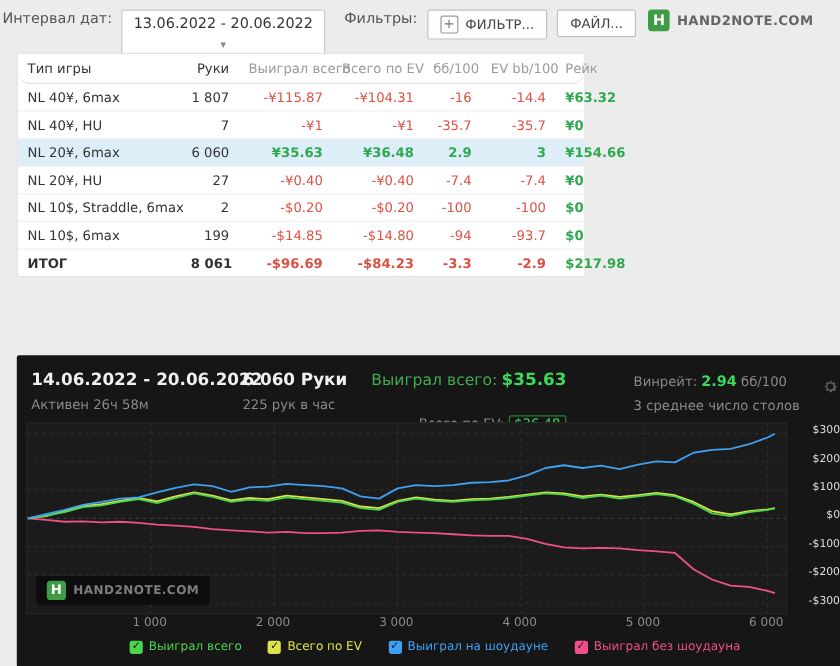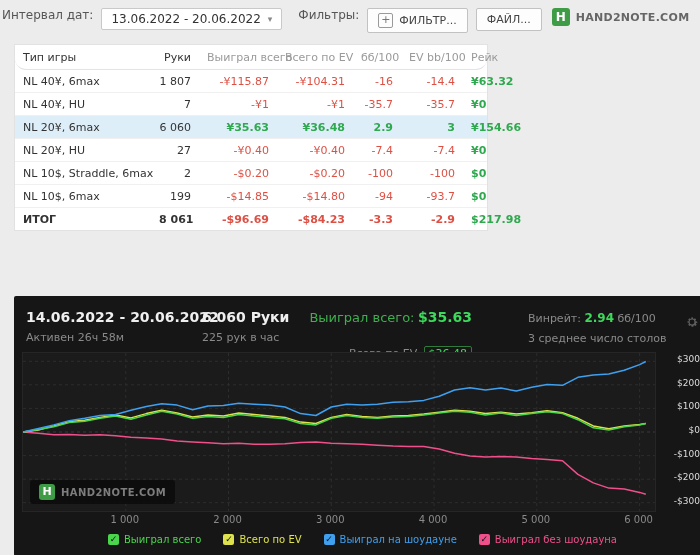--- a/index.html
+++ b/index.html
@@ -1,21 +1,21 @@
 <!DOCTYPE html>
 <html><head>
 <meta charset="utf-8">
 <style>
   html,body{margin:0;padding:0;}
   body{width:700px;height:555px;background:#ececec;font-family:"DejaVu Sans","Liberation Sans",sans-serif;position:relative;overflow:hidden;}
 
   
   .toolbar{position:absolute;left:2px;top:8px;right:8px;height:26px;display:flex;align-items:flex-start;}
   .tb-label{font-size:12px;color:#555;}
-  .date-select{display:flex;align-items:center;gap:7px;background:#fff;border:1px solid #c9c9c9;border-radius:2px;padding:3px 9px;font-size:12px;color:#333;cursor:pointer;margin-left:8px;}
+  .date-select{display:flex;align-items:center;gap:7px;background:#fff;border:1px solid #c9c9c9;border-radius:2px;padding:3px 9px;font-size:12px;color:#333;cursor:pointer;margin-left:8px;flex-direction:column;}
   .caret{font-size:9px;color:#888;}
   .filters-label{margin-left:16px;}
   .btn{display:flex;align-items:center;gap:6px;background:#fdfdfd;border:1px solid #c2c2c2;border-radius:2px;padding:4px 10px;font-size:11px;color:#444;cursor:pointer;margin-left:8px;}
   .plus-box{display:inline-block;width:13px;height:13px;border:1px solid #9a9a9a;border-radius:2px;font-size:11px;line-height:12px;text-align:center;color:#777;}
   .brand{display:flex;align-items:center;gap:6px;margin-left:10px;}
   .brand-ico{width:18px;height:18px;background:#3f9c46;border-radius:3px;color:#fff;font-weight:bold;font-size:12px;line-height:18px;text-align:center;}
   .brand-txt{font-size:11px;font-weight:bold;color:#666;letter-spacing:.3px;}
 
   
   .stats{position:absolute;left:14px;top:44px;width:472px;background:#fff;border:1px solid #e2e2e2;font-size:11px;}

